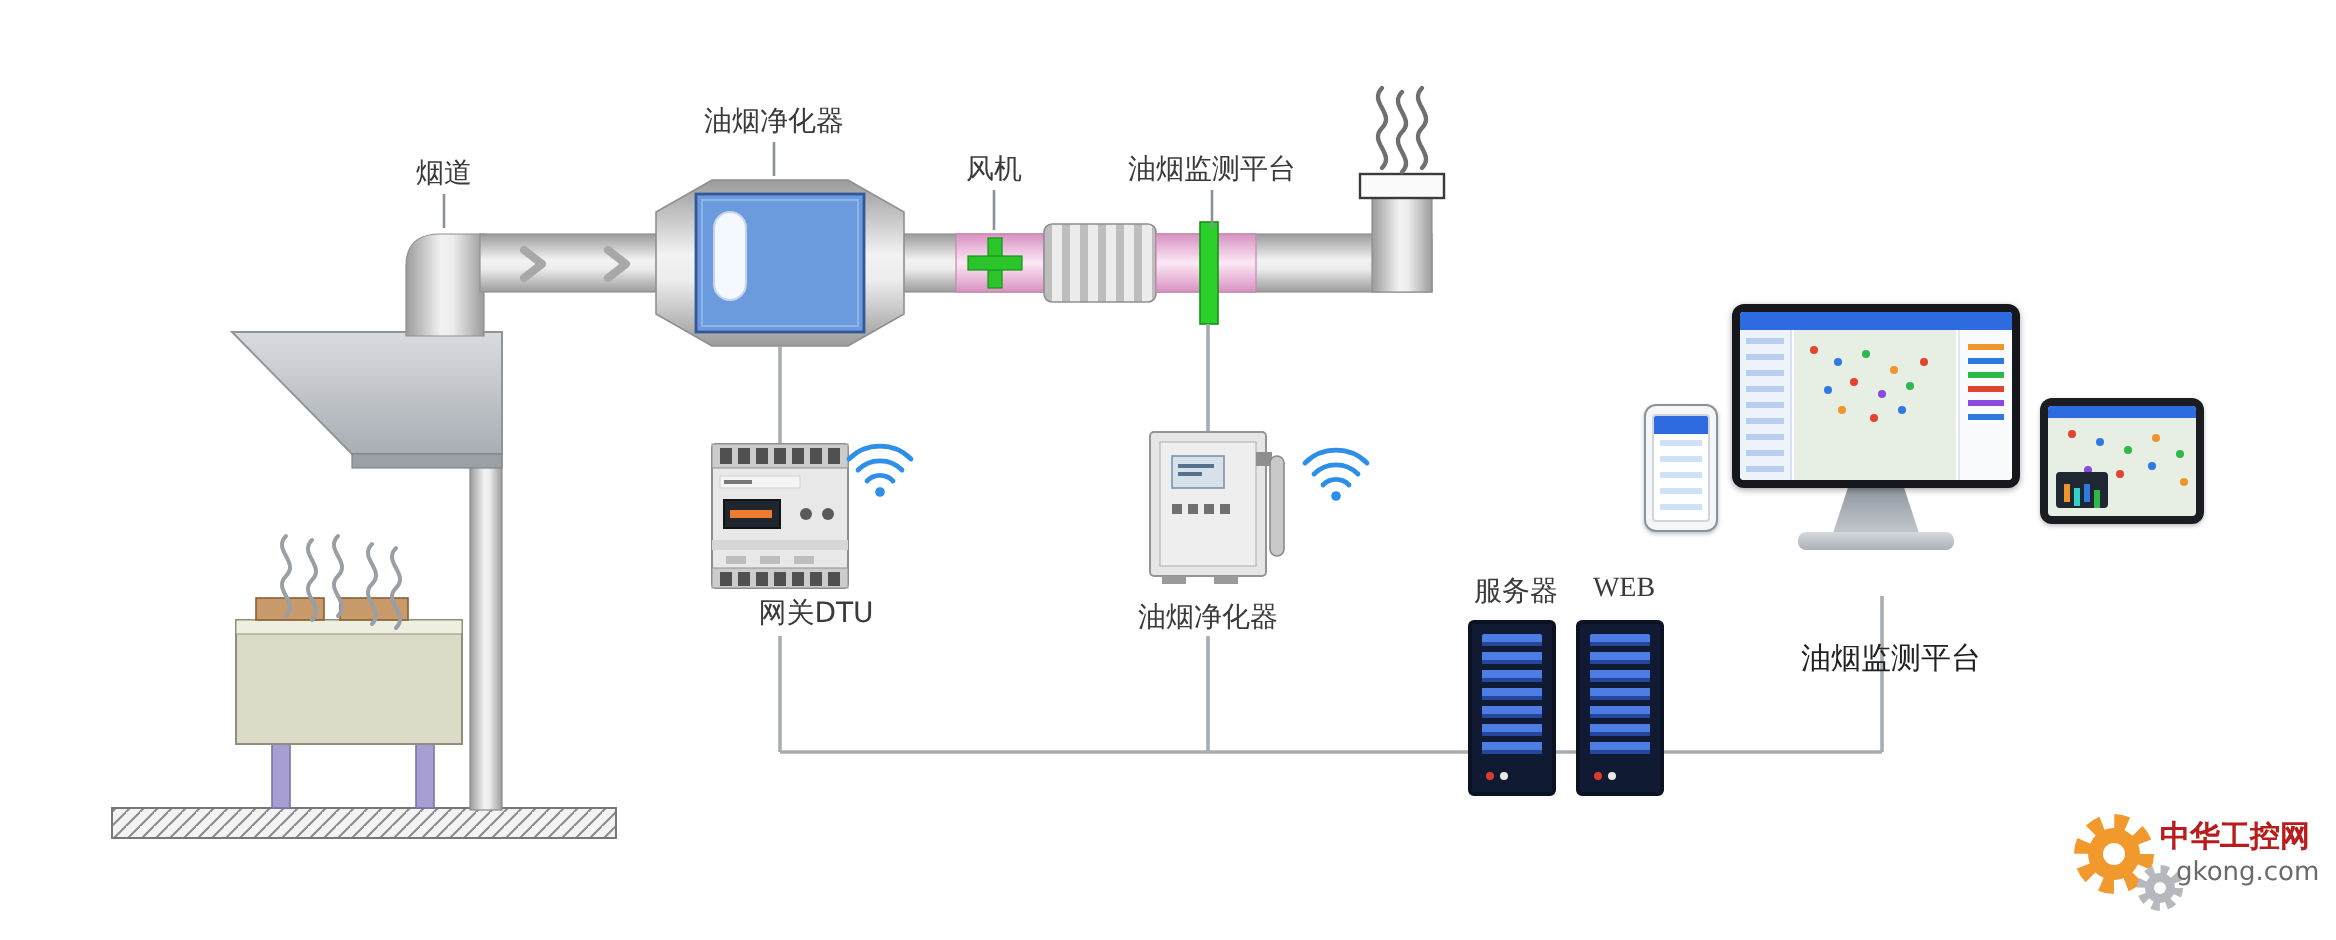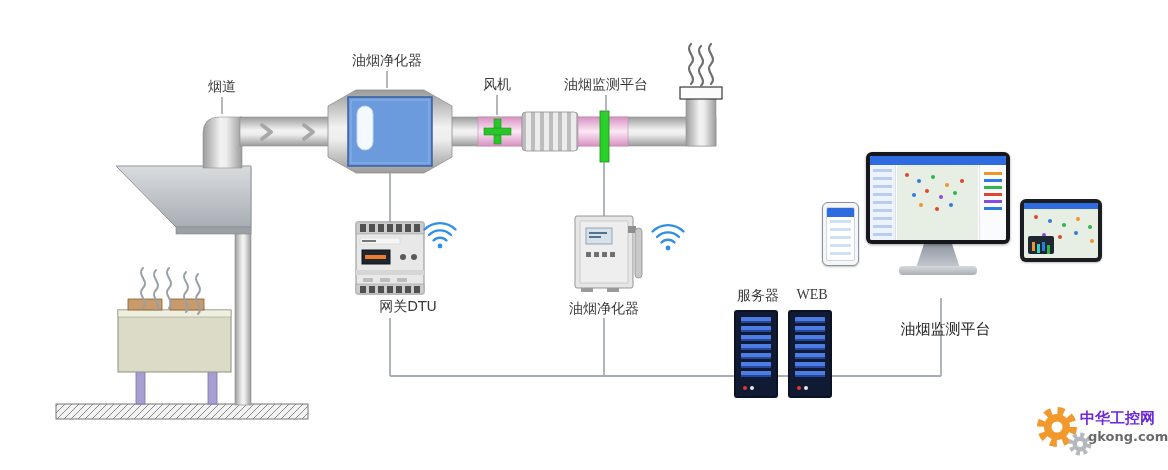--- a/index.html
+++ b/index.html
@@ -54,22 +54,22 @@
   .tablet-screen { position:relative; width:100%; height:100%; background:#e7eee4; overflow:hidden; border-radius:2px; }
   .tablet-topbar { height:6px; background:#2e6be0; }
   .tablet-dots { position:absolute; left:10px; top:12px; width:4px; height:4px; border-radius:50%; background:#e2452f;
       box-shadow:14px 4px 0 #2f7ae0,28px 8px 0 #2db84a,42px 2px 0 #f0952c,8px 18px 0 #8a4ae0,
       24px 20px 0 #e2452f,40px 16px 0 #2f7ae0,54px 10px 0 #2db84a,56px 24px 0 #f0952c; }
   .tablet-panel { position:absolute; left:4px; bottom:4px; width:26px; height:18px; background:#1f2733; border-radius:2px; }
   .tablet-panel-bars { position:absolute; left:4px; bottom:3px; width:3px; height:9px; background:#f0952c;
       box-shadow:5px 2px 0 #2fd1c8,10px 0 0 #2f7ae0,15px 3px 0 #2db84a; }
 
   
-  .wm-title { position:absolute; left:1080px; top:409px; font-size:15px; font-weight:bold; color:#6d28d9; z-index:4; }
-  .wm-domain { position:absolute; left:1088px; top:429px; font-size:13px; color:#6a6a6a; z-index:4;font-weight:bold; }
+  .wm-title { position:absolute; left:1080px; top:409px; font-size:15px; font-weight:bold; color:#b91c1c; z-index:4; }
+  .wm-domain { position:absolute; left:1088px; top:429px; font-size:13px; color:#6a6a6a; z-index:4; }
 </style>
 </head>
 <body>
 
 <div class="canvas">
 
   <svg class="layer" width="1168" height="470" viewBox="0 0 1168 470">
     <defs>
       <linearGradient id="gPipeV" x1="0" y1="0" x2="0" y2="1">
         <stop offset="0" stop-color="#9b9b9b"></stop>

